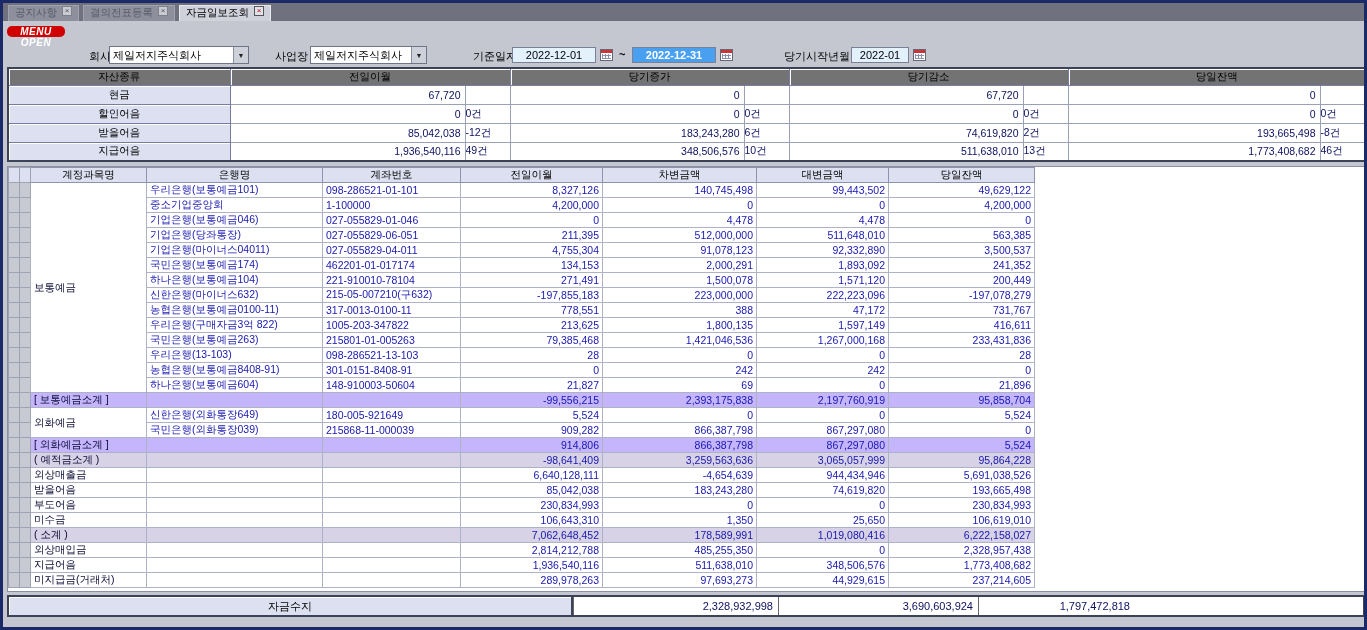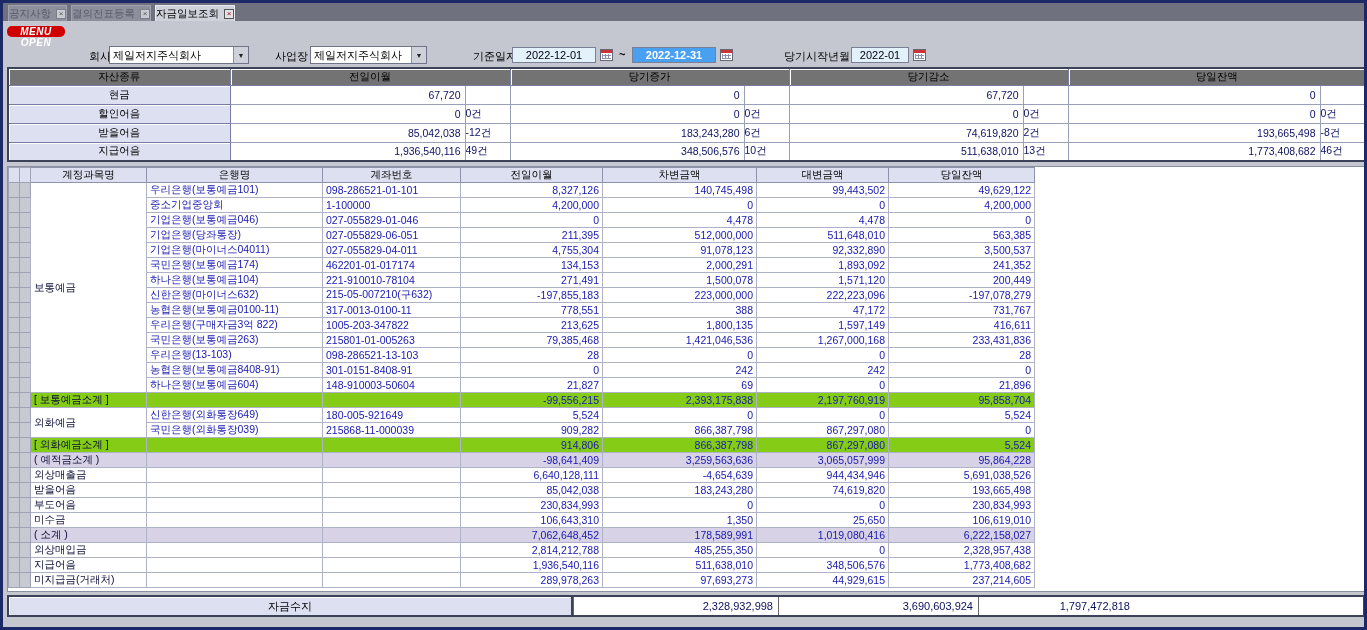--- a/index.html
+++ b/index.html
@@ -2,21 +2,21 @@
 <html><head>
 <meta charset="utf-8">
 <style>
   *{margin:0;padding:0;box-sizing:border-box}
   html,body{width:1367px;height:630px;overflow:hidden}
   body{font-family:"Liberation Sans","DejaVu Sans",sans-serif;background:#9aa0b0}
   .window{position:relative;width:1367px;height:630px;background:#c4c6d0;border:3px solid #1b2a66;overflow:hidden}
 
   
   .tabbar{position:absolute;left:0;top:0;right:0;height:18px;background:#6f727e;display:flex;align-items:flex-end;padding-left:5px;gap:4px}
-  .tab{height:16px;display:flex;align-items:center;gap:5px;padding:0 0;font-size:10.5px;background:#8d909c;color:#585b67;border:1px solid #a0a3af;border-bottom:none;cursor:default;white-space:nowrap}
+  .tab{height:16px;display:flex;gap:5px;padding:0 6px;font-size:10.5px;background:#8d909c;color:#585b67;border:1px solid #a0a3af;border-bottom:none;cursor:default;white-space:nowrap}
   .tab.active{background:#d0d2db;color:#000;border-color:#e8e9ef}
   .tclose{display:inline-block;width:10px;height:10px;border:1px solid #7d7f8a;font-size:8px;line-height:8px;text-align:center;background:#c9cbd3;color:#555}
   .tab.active .tclose{border-color:#555;color:#a00;background:#e2e3ea}
 
   .menuopen{position:absolute;left:4px;top:23px;width:58px;height:11px;background:#d00000;border-radius:5px;color:#fff;font-size:10px;font-weight:bold;font-style:italic;text-align:center;line-height:11px;letter-spacing:.5px}
 
   
   .filterbar{position:absolute;left:0;top:40px;right:0;height:24px;font-size:11px}
   .flabel{position:absolute;top:6px;color:#000;white-space:nowrap}
   .select{position:absolute;top:3px;height:18px;background:#fff;border:1px solid #6f7488;display:flex;align-items:center}
@@ -43,21 +43,21 @@
   .gridarea{position:absolute;left:4px;top:163px;width:1358px;height:426px;background:#fff;border:1px solid #8b90a2;overflow:hidden}
   .main{width:1026px;font-size:10.5px}
   .main td{border:1px solid #aeb2c6;height:15px;padding:0 3px;overflow:hidden;white-space:nowrap;background:#fff}
   .mh td{background:#dde0f0;text-align:center;border:1px solid #8e93ad;color:#000}
   .main td.ind{background:#c7c9d3;border:1px solid #9ea2b2;padding:0}
   .main .mh td.ind{background:#dde0f0}
   .glab{vertical-align:middle;color:#0a0a35;text-align:left}
   .rlab{color:#0a0a35;text-align:left}
   .bank,.acct{color:#1717b0;text-align:left}
   .num{text-align:right;color:#1717b0}
-  tr.sub1 td{background:#84cc16}
+  tr.sub1 td{background:#c4b5fd}
   tr.sub2 td{background:#d8d2e6}
 
   
   .footer{position:absolute;left:4px;top:592px;width:1358px;height:22px;display:flex;border:2px solid #3c4258;background:#fff}
   .flab{width:564px;background:#dde0f0;border-right:2px solid #3c4258;box-shadow:inset 1px 1px 0 #fff;display:flex;align-items:center;justify-content:center;font-size:11px;color:#000}
   .fval{display:flex;align-items:center;justify-content:flex-end;padding-right:5px;font-size:11px;color:#0c1060;border-left:1px solid #666;background:#fff;overflow:hidden;white-space:nowrap}
 </style>
 </head>
 <body>
 

